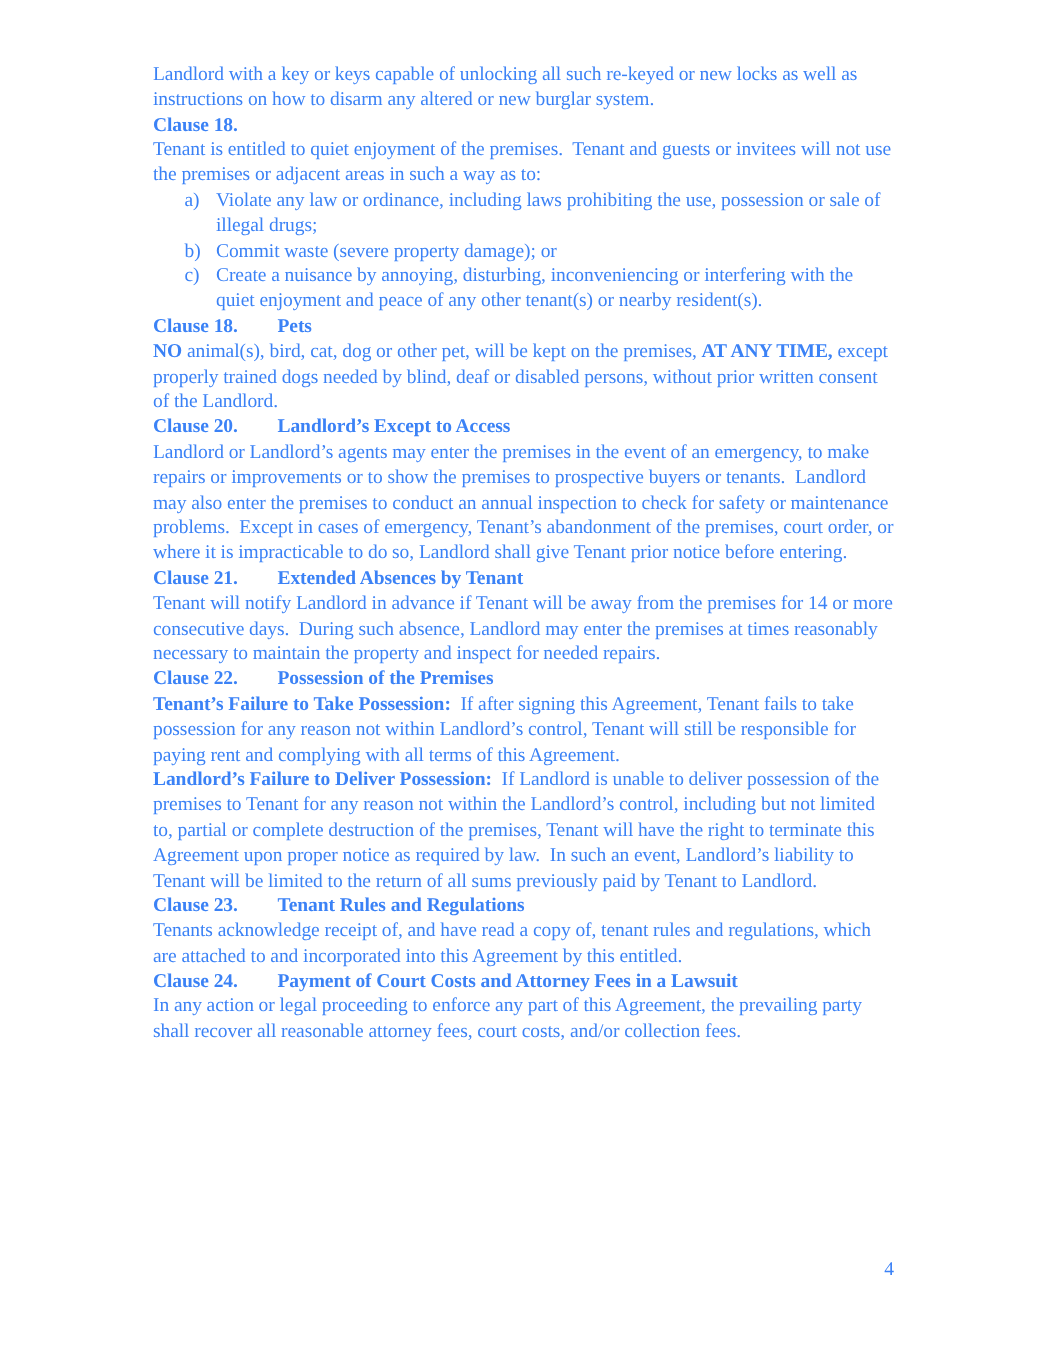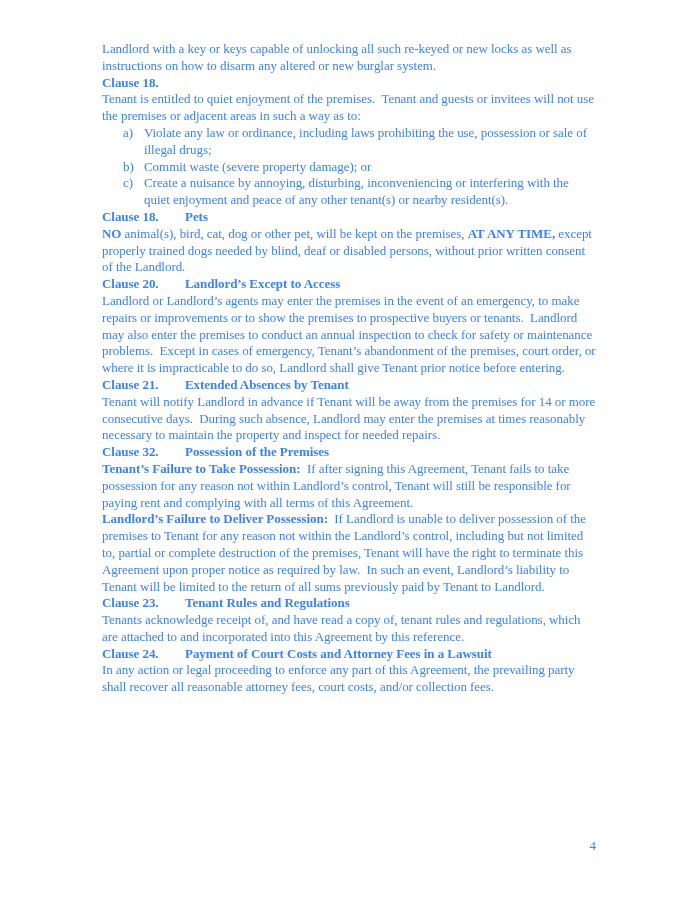--- a/index.html
+++ b/index.html
@@ -113,33 +113,33 @@
   <section class="clause">
     <div class="clause-heading">
       <span class="clause-number">Clause 21.</span>
       <span class="clause-title">Extended Absences by Tenant</span>
     </div>
   <p class="para"><span>Tenant will notify Landlord in advance if Tenant will be away from the premises for 14 or more consecutive days.  During such absence, Landlord may enter the premises at times reasonably necessary to maintain the property and inspect for needed repairs.</span></p>
         </section>
 
   <section class="clause">
     <div class="clause-heading">
-      <span class="clause-number">Clause 32.</span>
+      <span class="clause-number">Clause 22.</span>
       <span class="clause-title">Possession of the Premises</span>
     </div>
   <p class="para"><span class="b">Tenant’s Failure to Take Possession:</span><span>  If after signing this Agreement, Tenant fails to take possession for any reason not within Landlord’s control, Tenant will still be responsible for paying rent and complying with all terms of this Agreement.</span></p>
           <p class="para"><span class="b">Landlord’s Failure to Deliver Possession:</span><span>  If Landlord is unable to deliver possession of the premises to Tenant for any reason not within the Landlord’s control, including but not limited to, partial or complete destruction of the premises, Tenant will have the right to terminate this Agreement upon proper notice as required by law.  In such an event, Landlord’s liability to Tenant will be limited to the return of all sums previously paid by Tenant to Landlord.</span></p>
         </section>
 
   <section class="clause">
     <div class="clause-heading">
       <span class="clause-number">Clause 23.</span>
       <span class="clause-title">Tenant Rules and Regulations</span>
     </div>
-  <p class="para"><span>Tenants acknowledge receipt of, and have read a copy of, tenant rules and regulations, which are attached to and incorporated into this Agreement by this reference.</span></p>
+  <p class="para"><span>Tenants acknowledge receipt of, and have read a copy of, tenant rules and regulations, which are attached to and incorporated into this Agreement by this entitled.</span></p>
         </section>
 
   <section class="clause">
     <div class="clause-heading">
       <span class="clause-number">Clause 24.</span>
       <span class="clause-title">Payment of Court Costs and Attorney Fees in a Lawsuit</span>
     </div>
   <p class="para"><span>In any action or legal proceeding to enforce any part of this Agreement, the prevailing party shall recover all reasonable attorney fees, court costs, and/or collection fees.</span></p>
         </section>
 </div>

